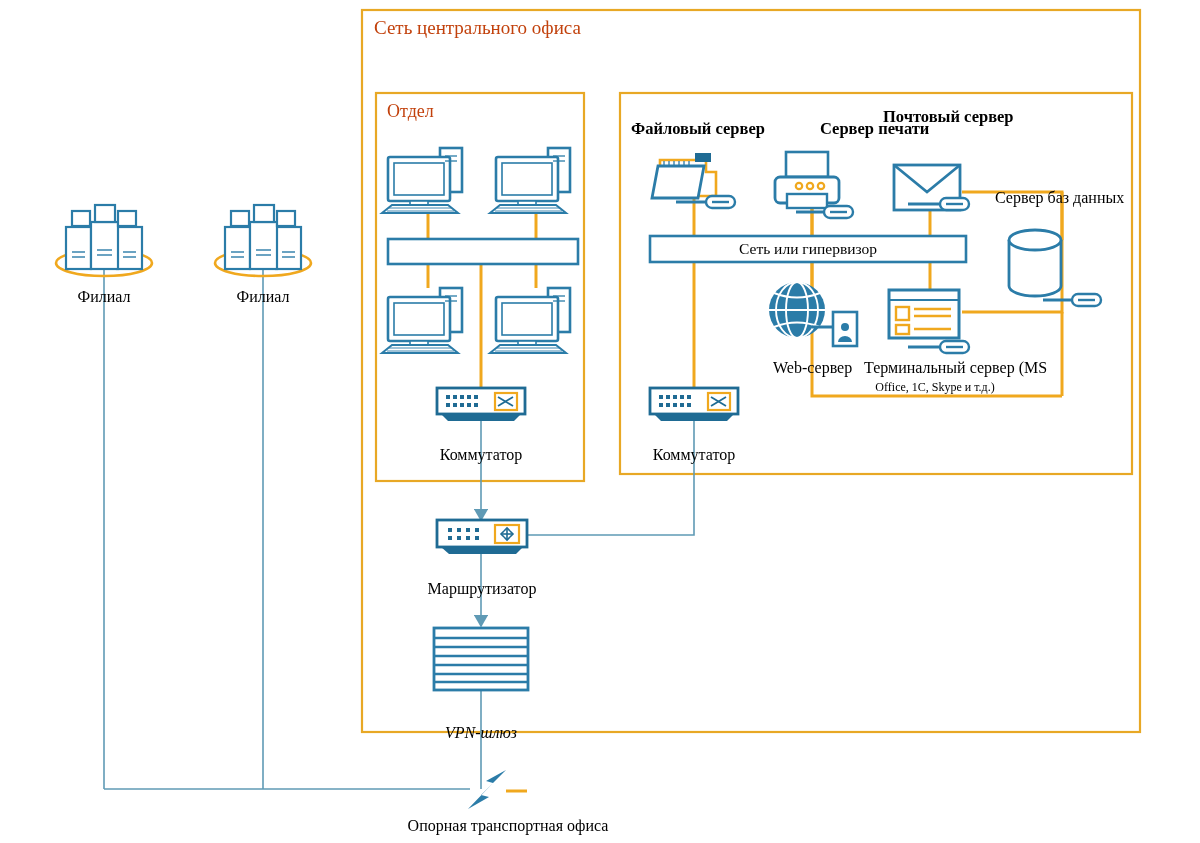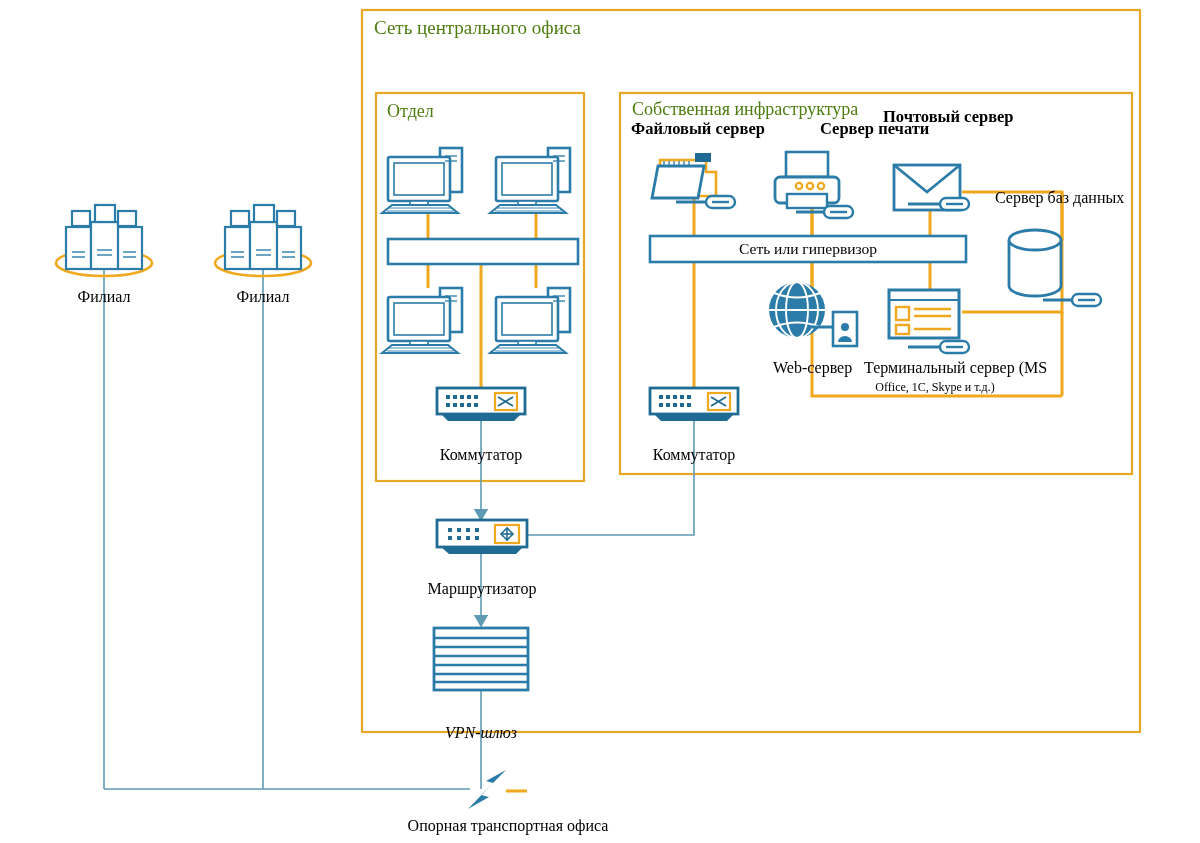--- a/index.html
+++ b/index.html
@@ -1,21 +1,21 @@
 <!DOCTYPE html>
 <html><head>
 <meta charset="utf-8">
 <style>
   html,body{margin:0;padding:0;background:#ffffff;}
   body{width:1200px;height:843px;font-family:"Liberation Serif",serif;}
   #stage{position:relative;width:1200px;height:843px;overflow:hidden;}
   svg.layer{position:absolute;left:0;top:0;width:1200px;height:843px;}
   .lbl{position:absolute;color:#000000;white-space:nowrap;}
   .lbl.c{transform:translateX(-50%);text-align:left;}
-  .zone-title{color:#4d7c0f;}
+  .zone-title{color:#c2410c;}
 </style>
 </head>
 <body>
 
 <div id="stage">
 
   <svg class="layer" viewBox="0 0 1200 843">
     <defs>
       <marker id="arrowTeal" markerWidth="9" markerHeight="9" refX="7" refY="4.5" orient="auto">
         <path d="M0,0 L8,4.5 L0,9 z" fill="#5f9ab5"></path>
@@ -345,21 +345,20 @@
     </g>
 
     <g>
       <path d="M468,809 L493,783 L486,781 L506,770 L481,795 L489,797 L468,809 z" fill="#2b7ca8"></path>
       <line x1="506" y1="791" x2="527" y2="791" stroke="#f0a81e" stroke-width="3"></line>
     </g>
   </svg>
 
   <div class="lbl zone-title" style="left:374px;top:17px;font-size:19px;">Сеть центрального офиса</div>
   <div class="lbl zone-title" style="left:387px;top:101px;font-size:18px;">Отдел</div>
-  <div class="lbl zone-title" style="left:632px;top:99px;font-size:18px;">Собственная инфраструктура</div>
 
   <div class="lbl c" style="left:104px;top:288px;font-size:16px;">Филиал</div>
   <div class="lbl c" style="left:263px;top:288px;font-size:16px;">Филиал</div>
 
   <div class="lbl" style="left:631px;top:119px;font-size:16.5px;font-weight:bold;">Файловый сервер</div>
   <div class="lbl" style="left:779px;top:119px;font-size:16.5px;font-weight:bold;margin-left:41px;">Сервер печати</div>
   <div class="lbl" style="left:883px;top:107px;font-size:16.5px;font-weight:bold;">Почтовый сервер</div>
   <div class="lbl" style="left:995px;top:189px;font-size:16px;">Сервер баз данных</div>
 
   <div class="lbl c" style="left:808px;top:240px;font-size:15.5px;">Сеть или гипервизор</div>

